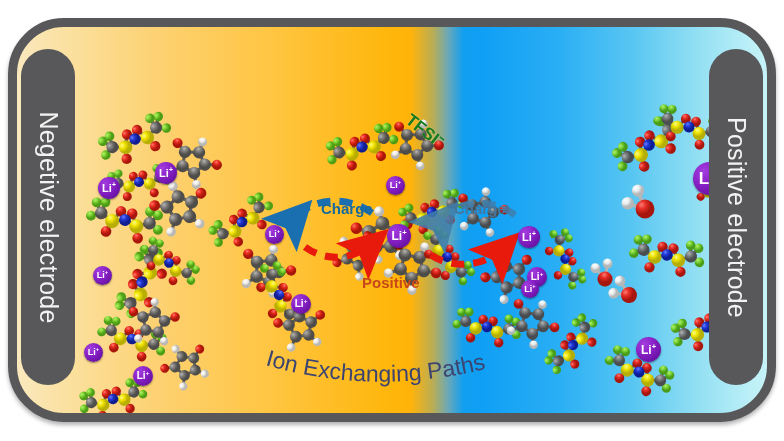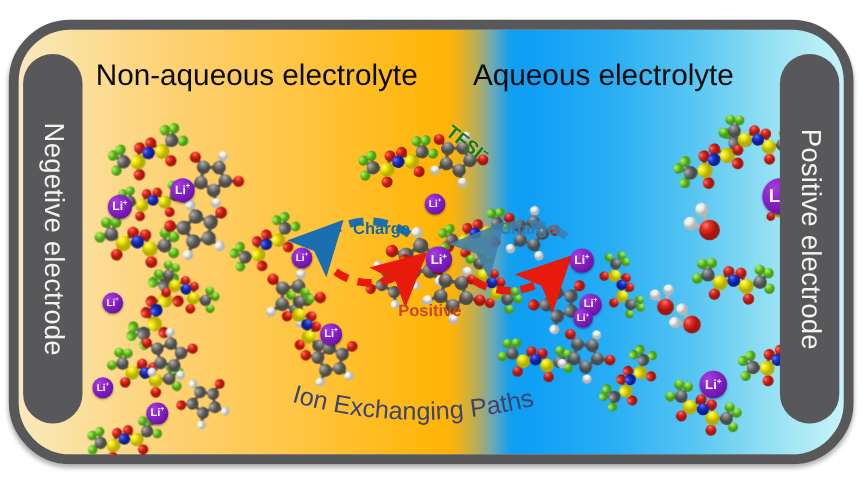--- a/index.html
+++ b/index.html
@@ -325,22 +325,20 @@
             <b>Li<sup>+</sup></b>
           </div>
         <div class="li" style="left:619px;top:310px;width:25px;height:25px;font-size:12px">
             <b>Li<sup>+</sup></b>
           </div>
         <div class="li" style="left:676px;top:135px;width:33px;height:33px;font-size:17px">
             <b>Li<sup>+</sup></b>
           </div>
       </div>
 
-      <div class="region-title nonaq">Non-aqueous electrolyte</div>
-      <div class="region-title aq">Aqueous electrolyte</div>
 
       <div class="lbl lbl-tfsi">TFSI⁻</div>
       <div class="lbl lbl-charge-l">Charge</div>
       <div class="lbl lbl-charge-r">Charge</div>
       <div class="lbl lbl-discharge">Positive</div>
 
       <div class="ion-paths">
         <svg width="290" height="62" viewBox="0 0 290 62">
           <defs>
               <path id="arcPath" d="M2,22 Q140,62 286,6"></path>

